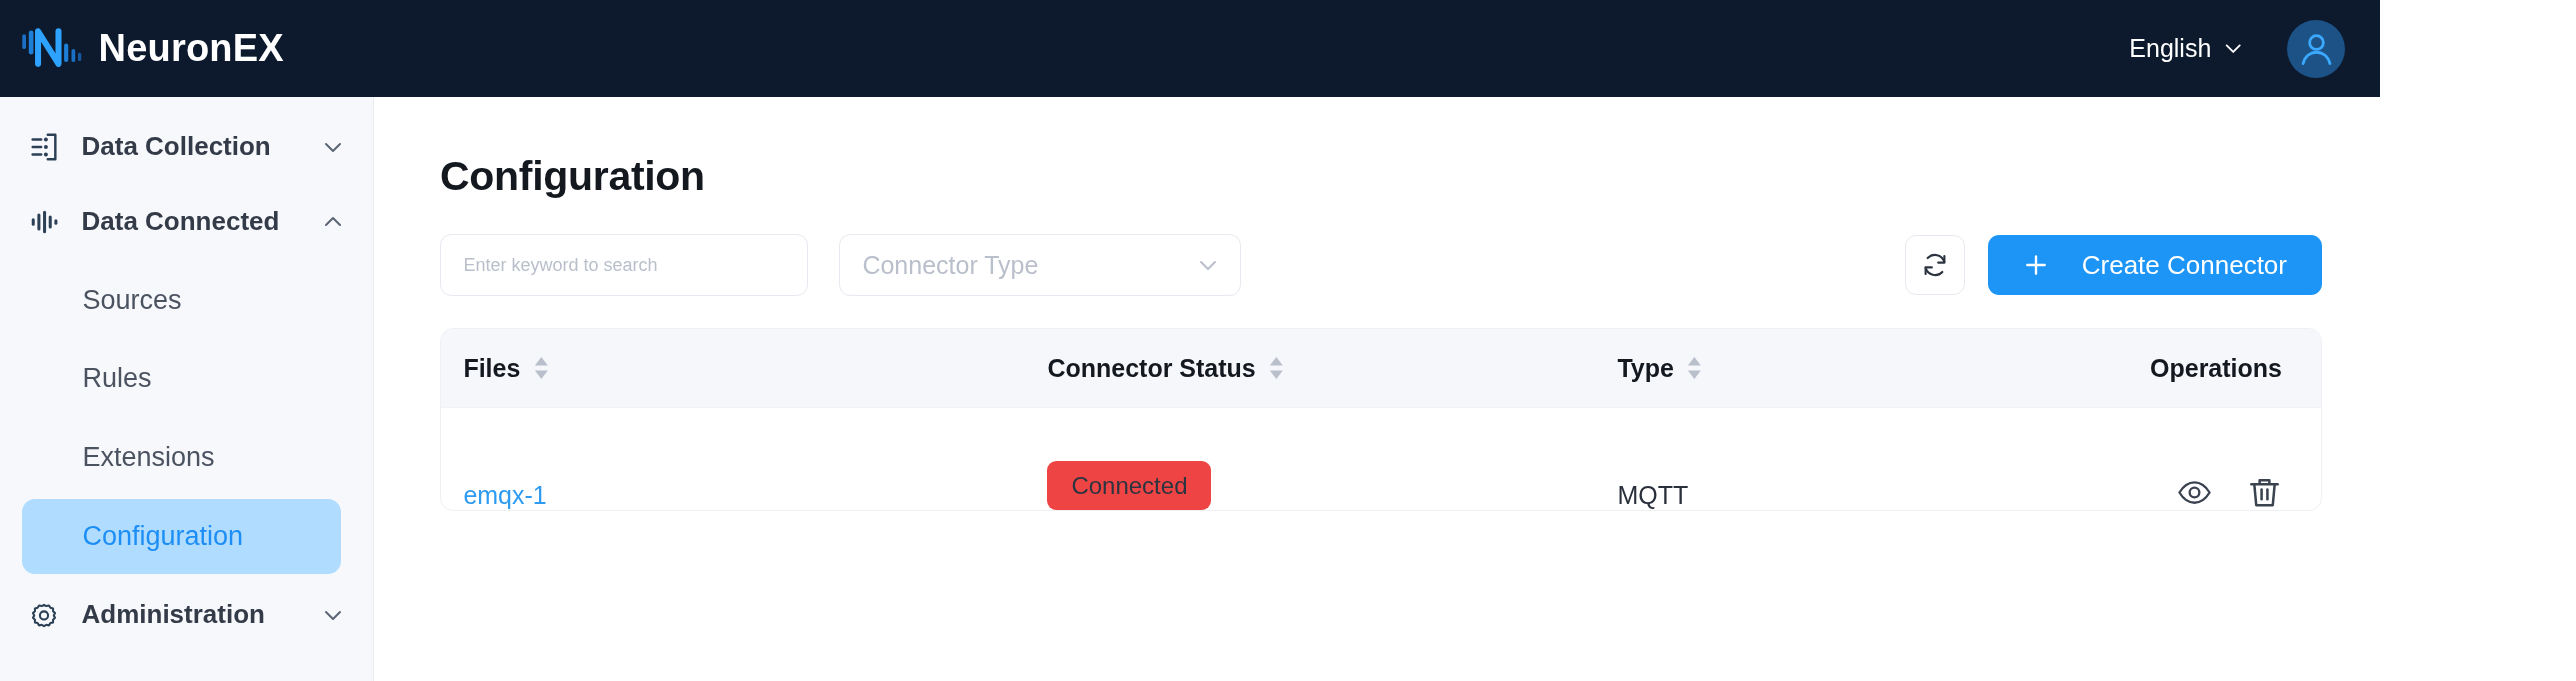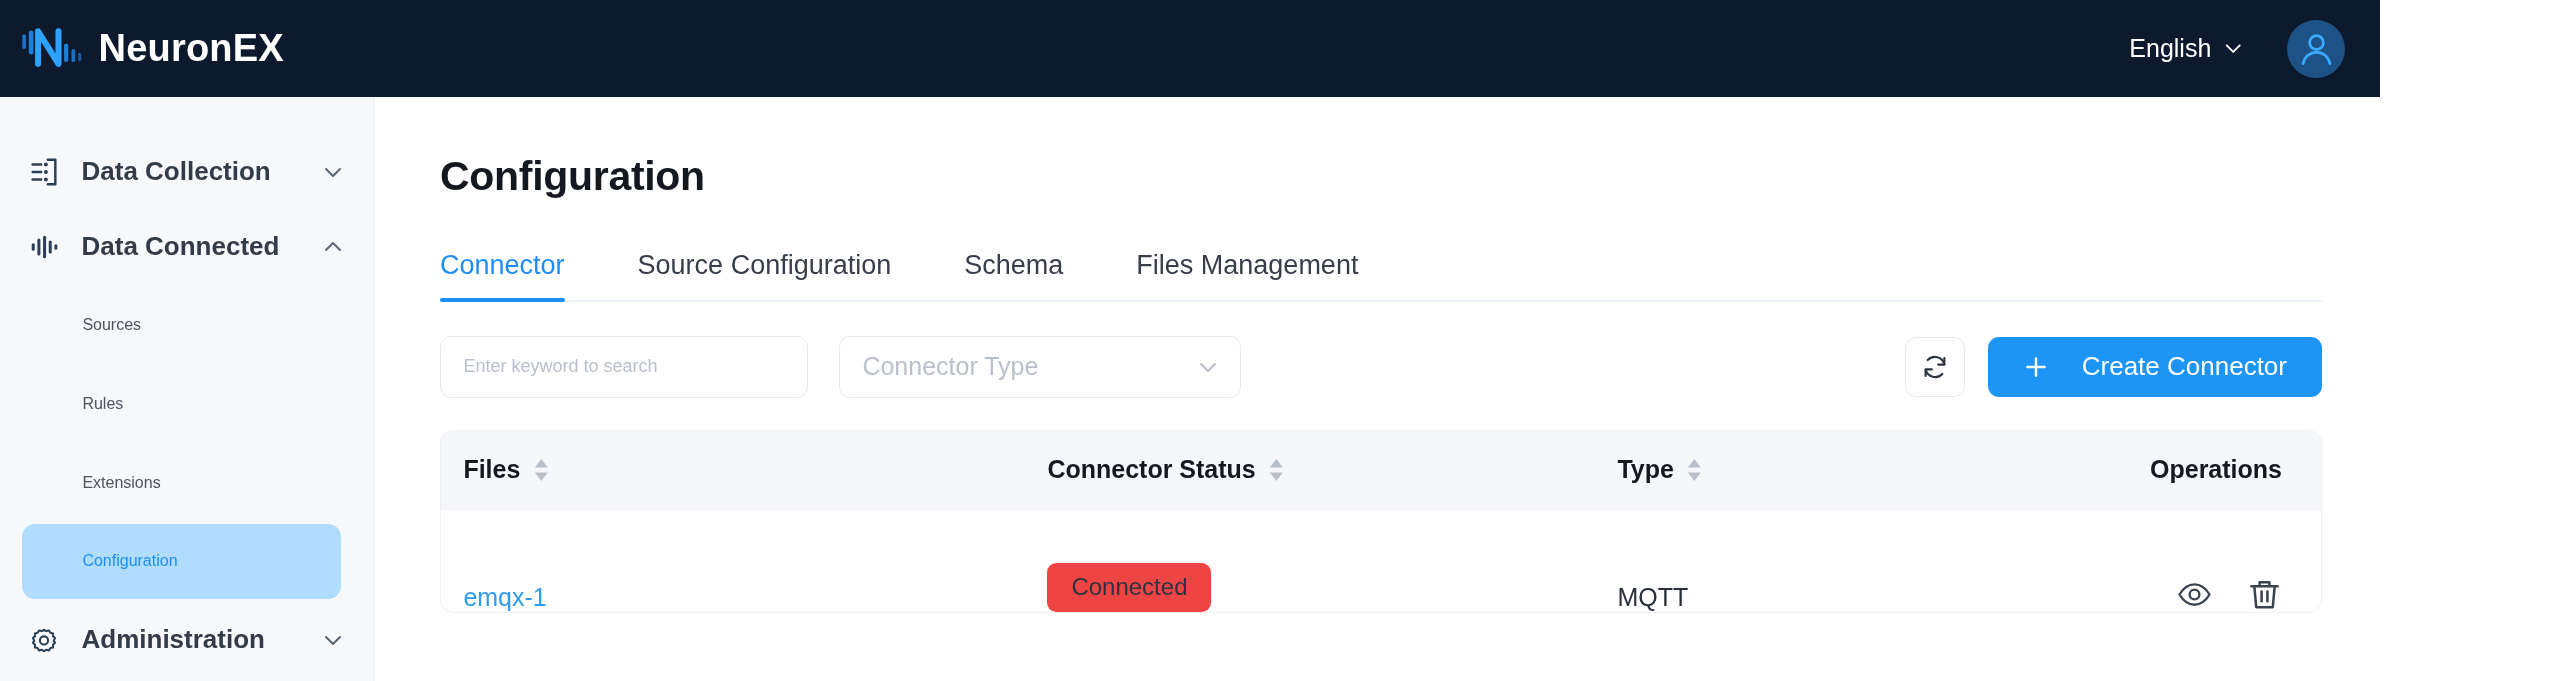--- a/index.html
+++ b/index.html
@@ -51,21 +51,21 @@
   }
 
   
   .body { display: flex; height: 585px; }
 
   
   .sidebar {
     width: 374px;
     background: #f7f8fb;
     border-right: 0.9px solid #e9ecf1;
-    padding-top: 37px;
+    padding-top: 12px;
     flex: 0 0 374px;
     overflow: hidden;
   }
   .nav-group {
     height: 75px;
     display: flex; align-items: center;
     padding: 0 28px 0 26px;
     cursor: pointer;
   }
   .nav-group .nav-ico {
@@ -78,21 +78,21 @@
     white-space: nowrap;
   }
   .nav-group .nav-chev { margin-left: auto; width: 24px; height: 24px; }
 
   .nav-child {
     height: 75px;
     margin: 3.7px 32px 3.7px 22.4px;
     border-radius: 13px;
     display: flex; align-items: center;
     padding-left: 60px;
-    font-size: 16px;
+    font-size: 27px;
     color: #4b5361;
     cursor: pointer;
     white-space: nowrap;
   }
   .nav-child.active {
     background: #afdcff;
     color: #1c8ef5;
   }
 
   
@@ -345,34 +345,20 @@
         <svg class="nav-chev" viewBox="0 0 24 24">
           <path d="M5 9 L12 16 L19 9" stroke="#5b6574" stroke-width="2" fill="none" stroke-linecap="round" stroke-linejoin="round"></path>
         </svg>
       </div>
     </div>
 
     <div class="main">
 
       <div class="page-title">Configuration</div>
 
-      <div class="tabs">
-        <div class="tab active">
-          <span>Connector</span>
-        </div>
-        <div class="tab">
-          <span>Source Configuration</span>
-        </div>
-        <div class="tab">
-          <span>Schema</span>
-        </div>
-        <div class="tab">
-          <span>Files Management</span>
-        </div>
-      </div>
 
       <div class="toolbar">
         <div class="input-box">
           <input type="text" placeholder="Enter keyword to search" style="">
         </div>
 
         <div class="select-box">
           <span class="sel-txt">Connector Type</span>
           <svg class="sel-chev" viewBox="0 0 24 24">
             <path d="M5 9 L12 16 L19 9" stroke="#b9bfcb" stroke-width="2" fill="none" stroke-linecap="round" stroke-linejoin="round"></path>

